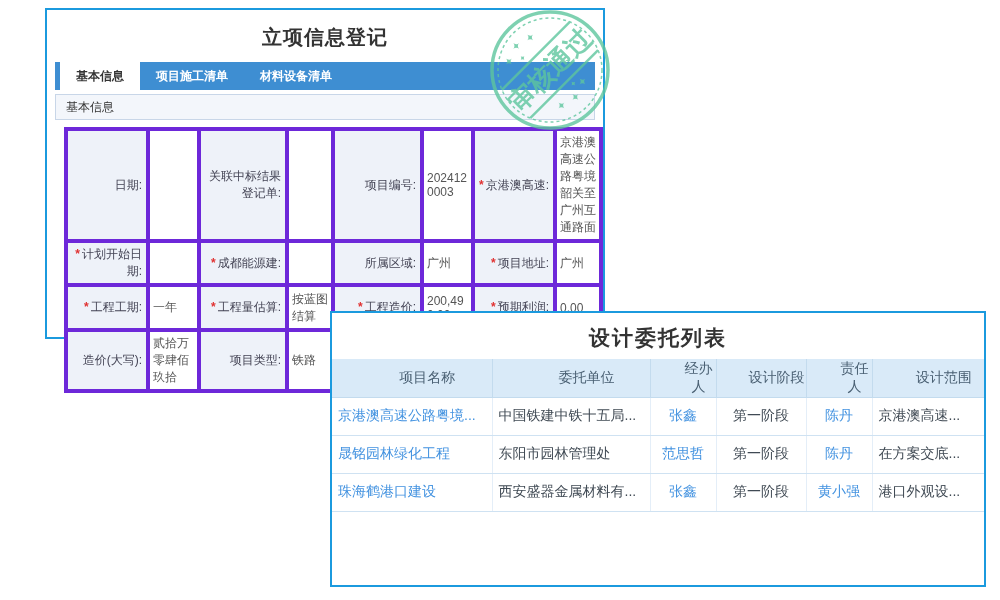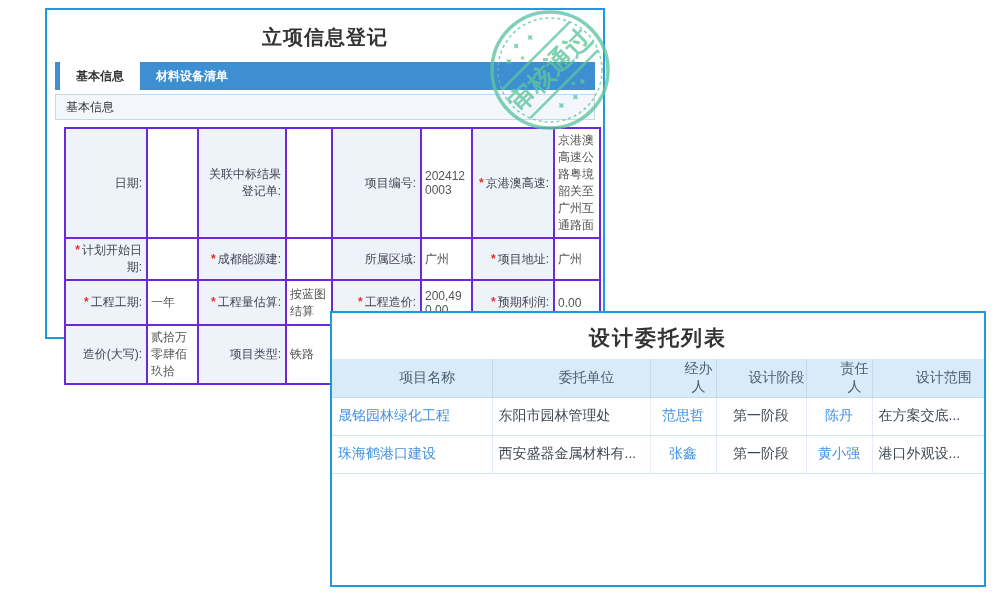--- a/index.html
+++ b/index.html
@@ -16,21 +16,21 @@
     background:#3e8ed2; display:flex; align-items:stretch; }
   .tab { padding:0 16px; line-height:28px; font-size:12px; color:#ffffff;
     font-weight:bold; cursor:pointer; white-space:nowrap; }
   .tab.active { background:#ffffff; color:#333; margin-left:5px; }
   .section-hd { position:absolute; left:8px; right:8px; top:84px; height:26px;
     background:#f3f6fb; border:1px solid #c8d6e8; font-size:12px; color:#333;
     line-height:24px; padding-left:10px; }
 
   table.form-table { position:absolute; left:17px; top:117px; width:535px;
     border-collapse:collapse; table-layout:fixed; font-size:12px; }
-  table.form-table td { border:2px solid #6d28d9; vertical-align:middle;
+  table.form-table td { border:4px solid #6d28d9; vertical-align:middle;
     word-break:break-all; overflow:hidden; }
   table.form-table td.lbl { background:#eef2f9; color:#445; text-align:right;
     padding:3px 4px 3px 2px; }
   table.form-table td.val { background:#ffffff; color:#555; text-align:left;
     padding:3px 3px; }
   tr.fr0 { height:87px; } tr.fr1 { height:40px; } tr.fr2 { height:45px; } tr.fr3 { height:41px; }
   .req { color:#e03131; margin-right:2px; font-weight:bold; }
 
   
   .stamp { position:absolute; left:440px; top:-3px; width:126px; height:126px;
@@ -57,20 +57,21 @@
 </head>
 <body>
 
 <div class="stage">
 
   <div class="panel1">
     <div class="p1-title">立项信息登记</div>
 
     <div class="tabbar">
       <div class="tab active">基本信息</div>
+      <div class="tab">项目施工清单</div>
       <div class="tab">材料设备清单</div>
     </div>
 
     <div class="section-hd">基本信息</div>
 
     <table class="form-table">
       <colgroup>
         <col style="width:82px">
           <col style="width:51px">
           <col style="width:88px">
@@ -164,20 +165,28 @@
           <th>项目名称</th>
           <th>委托单位</th>
           <th>经办人</th>
           <th>设计阶段</th>
           <th>责任人</th>
           <th>设计范围</th>
         </tr>
       </thead>
       <tbody>
         <tr>
+          <td class="al"><a class="lnk">京港澳高速公路粤境...</a></td>
+          <td class="al">中国铁建中铁十五局...</td>
+          <td class="ac"><a class="lnk">张鑫</a></td>
+          <td class="ac">第一阶段</td>
+          <td class="ac"><a class="lnk">陈丹</a></td>
+          <td class="al">京港澳高速...</td>
+        </tr>
+        <tr>
           <td class="al"><a class="lnk">晟铭园林绿化工程</a></td>
           <td class="al">东阳市园林管理处</td>
           <td class="ac"><a class="lnk">范思哲</a></td>
           <td class="ac">第一阶段</td>
           <td class="ac"><a class="lnk">陈丹</a></td>
           <td class="al">在方案交底...</td>
         </tr>
         <tr>
           <td class="al"><a class="lnk">珠海鹤港口建设</a></td>
           <td class="al">西安盛器金属材料有...</td>

